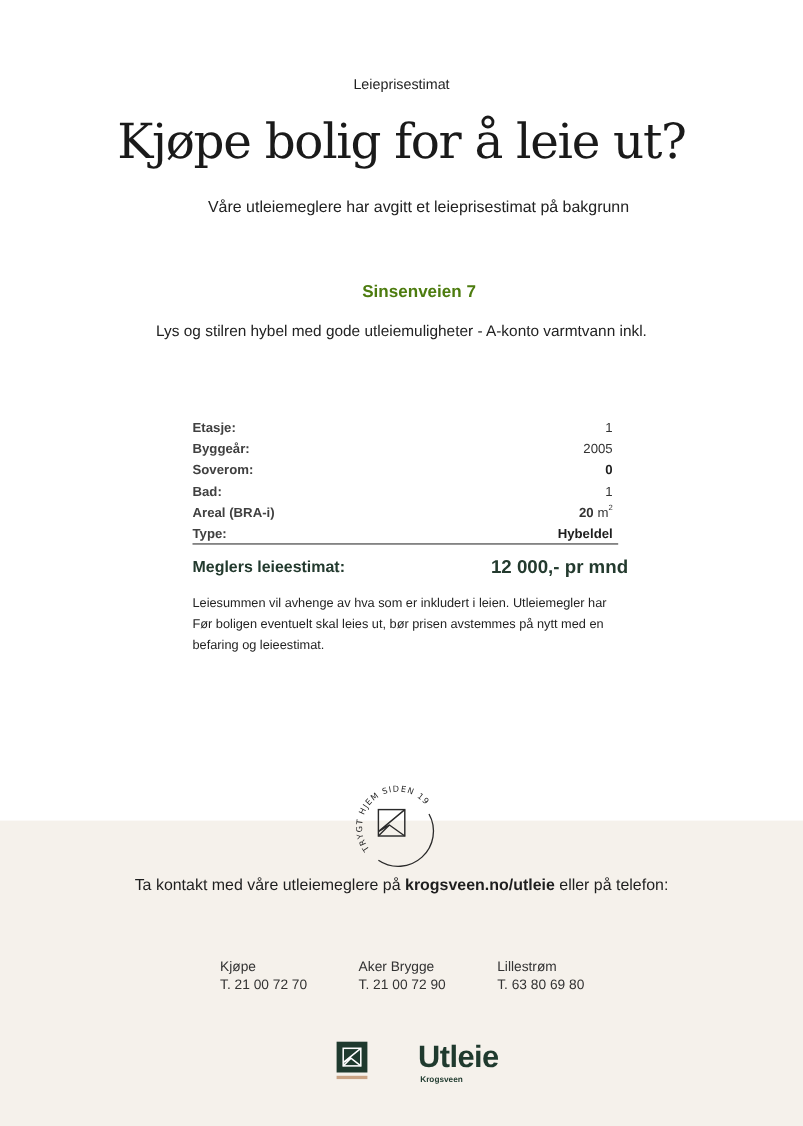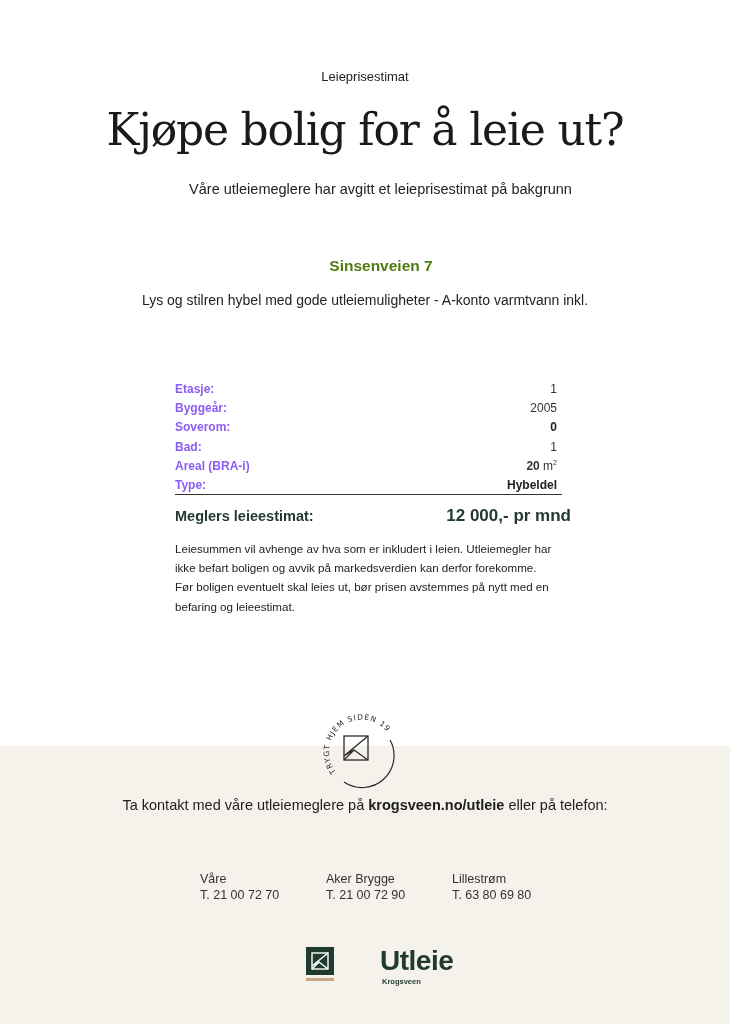--- a/index.html
+++ b/index.html
@@ -10,21 +10,21 @@
     .bottom { position: absolute; left: 0; top: 746px; width: 730px; height: 278px; background: #f5f1eb; }
 
     .eyebrow { position: absolute; top: 69px; left: 0; width: 730px; text-align: center; font-size: 13px; color: #222; }
     .headline { position: absolute; top: 104px; left: 0; width: 730px; text-align: center; font-family: "DejaVu Serif", "Liberation Serif", serif; font-size: 44px; letter-spacing: -1.2px; color: #1a1a1a; font-weight: normal; }
     .lead { position: absolute; top: 180px; left: 0; width: 730px; text-align: center; font-size: 14.5px; line-height: 18px; color: #222; padding-left: 31px; }
     .address { position: absolute; top: 257px; left: 0; width: 730px; text-align: center; font-size: 15.5px; font-weight: bold; color: #4d7c0f; margin-left: 16px; }
     .desc { position: absolute; top: 292px; left: 0; width: 730px; text-align: center; font-size: 14px; color: #222; }
 
     .facts { position: absolute; top: 380px; left: 175px; width: 382px; }
     .fact-row { display: flex; justify-content: space-between; height: 19.2px; font-size: 12px; line-height: 19.2px; }
-    .fact-label { font-weight: bold; color: #8b5cf6; }
+    .fact-label { font-weight: bold; color: #404040; }
     .fact-value { color: #333; }
     .fact-value.bold { font-weight: bold; color: #1e1e1e; }
     .fact-value sup { font-size: 7px; font-weight: normal; vertical-align: top; line-height: 12px; }
     .divider { position: absolute; top: 494px; left: 175px; width: 387px; height: 1px; background: #333; }
 
     .estimate { position: absolute; top: 505px; left: 175px; width: 396px; display: flex; justify-content: space-between; color: #233a2e; gap: 30px; }
     .estimate-label { font-size: 14.5px; font-weight: bold; line-height: 22px; }
     .estimate-value { font-size: 17px; font-weight: bold; line-height: 22px; }
 
     .disclaimer { position: absolute; top: 539px; left: 175px; width: 400px; font-size: 11.6px; line-height: 19.2px; color: #222; }
@@ -92,21 +92,20 @@
 </div>
 <div class="divider"></div>
 
 <div class="estimate">
   <span class="estimate-label">Meglers leieestimat:</span>
   <span class="estimate-value">12 000,- pr mnd</span>
 </div>
 
 <div class="disclaimer">
   <div>Leiesummen vil avhenge av hva som er inkludert i leien. Utleiemegler har</div>
-  <div>ikke befart boligen og avvik på markedsverdien kan derfor forekomme.</div>
   <div>Før boligen eventuelt skal leies ut, bør prisen avstemmes på nytt med en</div>
   <div>befaring og leieestimat.</div>
 </div>
 
 <div class="badge">
   <svg width="86" height="86" viewBox="0 0 86 86">
     <defs>
       <path id="badgeArc" d="M 22 66 A 30 30 0 1 1 73 26" fill="none"></path>
     </defs>
     <path d="M 76 34 A 32 32 0 0 1 30 76" fill="none" stroke="#2a2a2a" stroke-width="1.2"></path>
@@ -122,21 +121,21 @@
 </div>
 
 <div class="contact-text">
   <div>
     <span>Ta kontakt med våre utleiemeglere på </span><b>krogsveen.no/utleie</b><span> eller på telefon:</span>
   </div>
 </div>
 
 <div class="offices">
   <div class="office">
-    <div class="office-name">Våre</div>
+    <div class="office-name">Kjøpe</div>
     <div class="office-phone">T. 21 00 72 70</div>
   </div>
   <div class="office">
     <div class="office-name">Aker Brygge</div>
     <div class="office-phone">T. 21 00 72 90</div>
   </div>
   <div class="office">
     <div class="office-name">Lillestrøm</div>
     <div class="office-phone">T. 63 80 69 80</div>
   </div>

